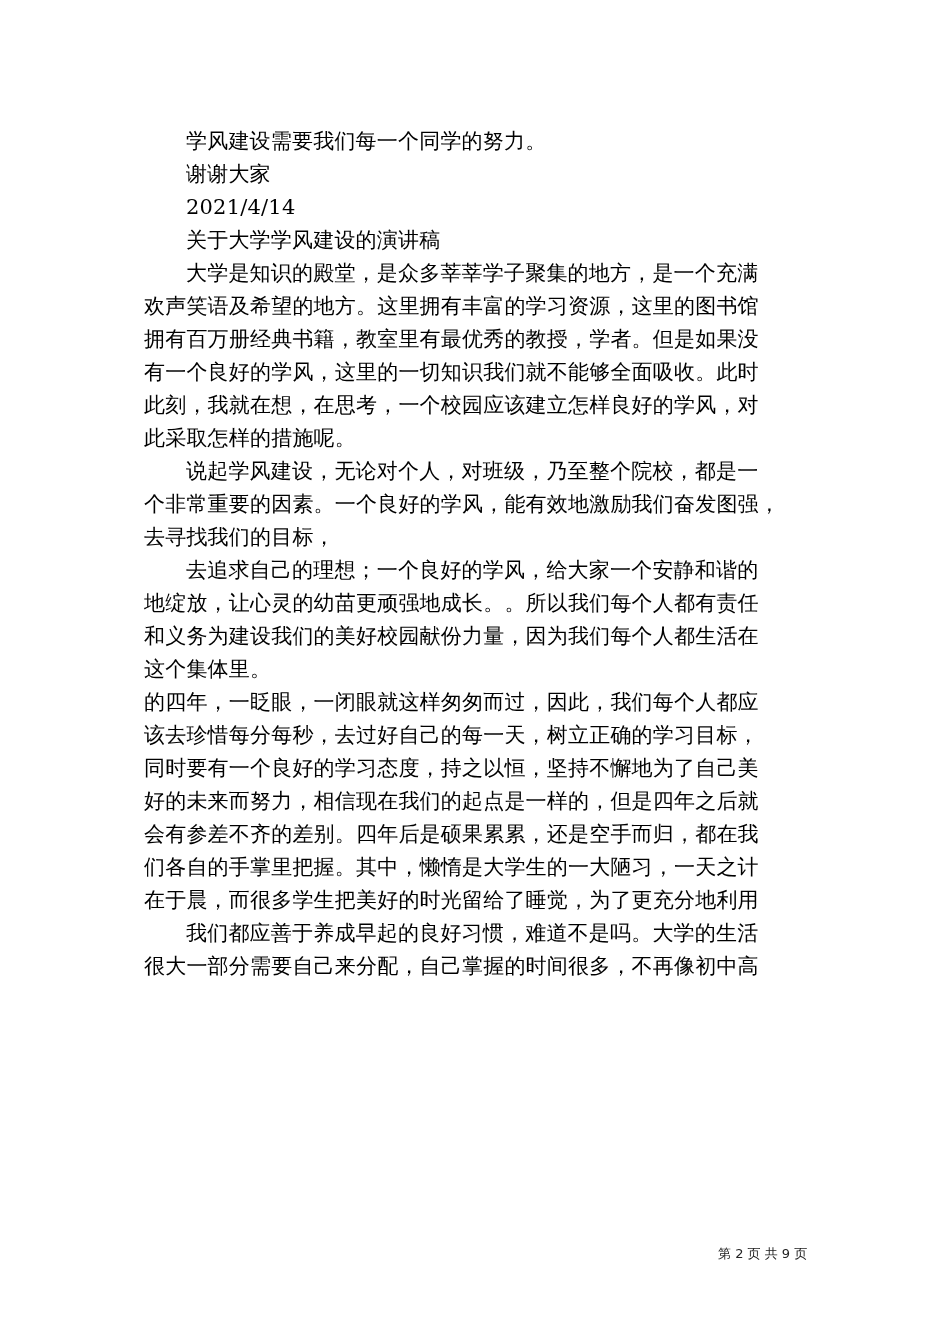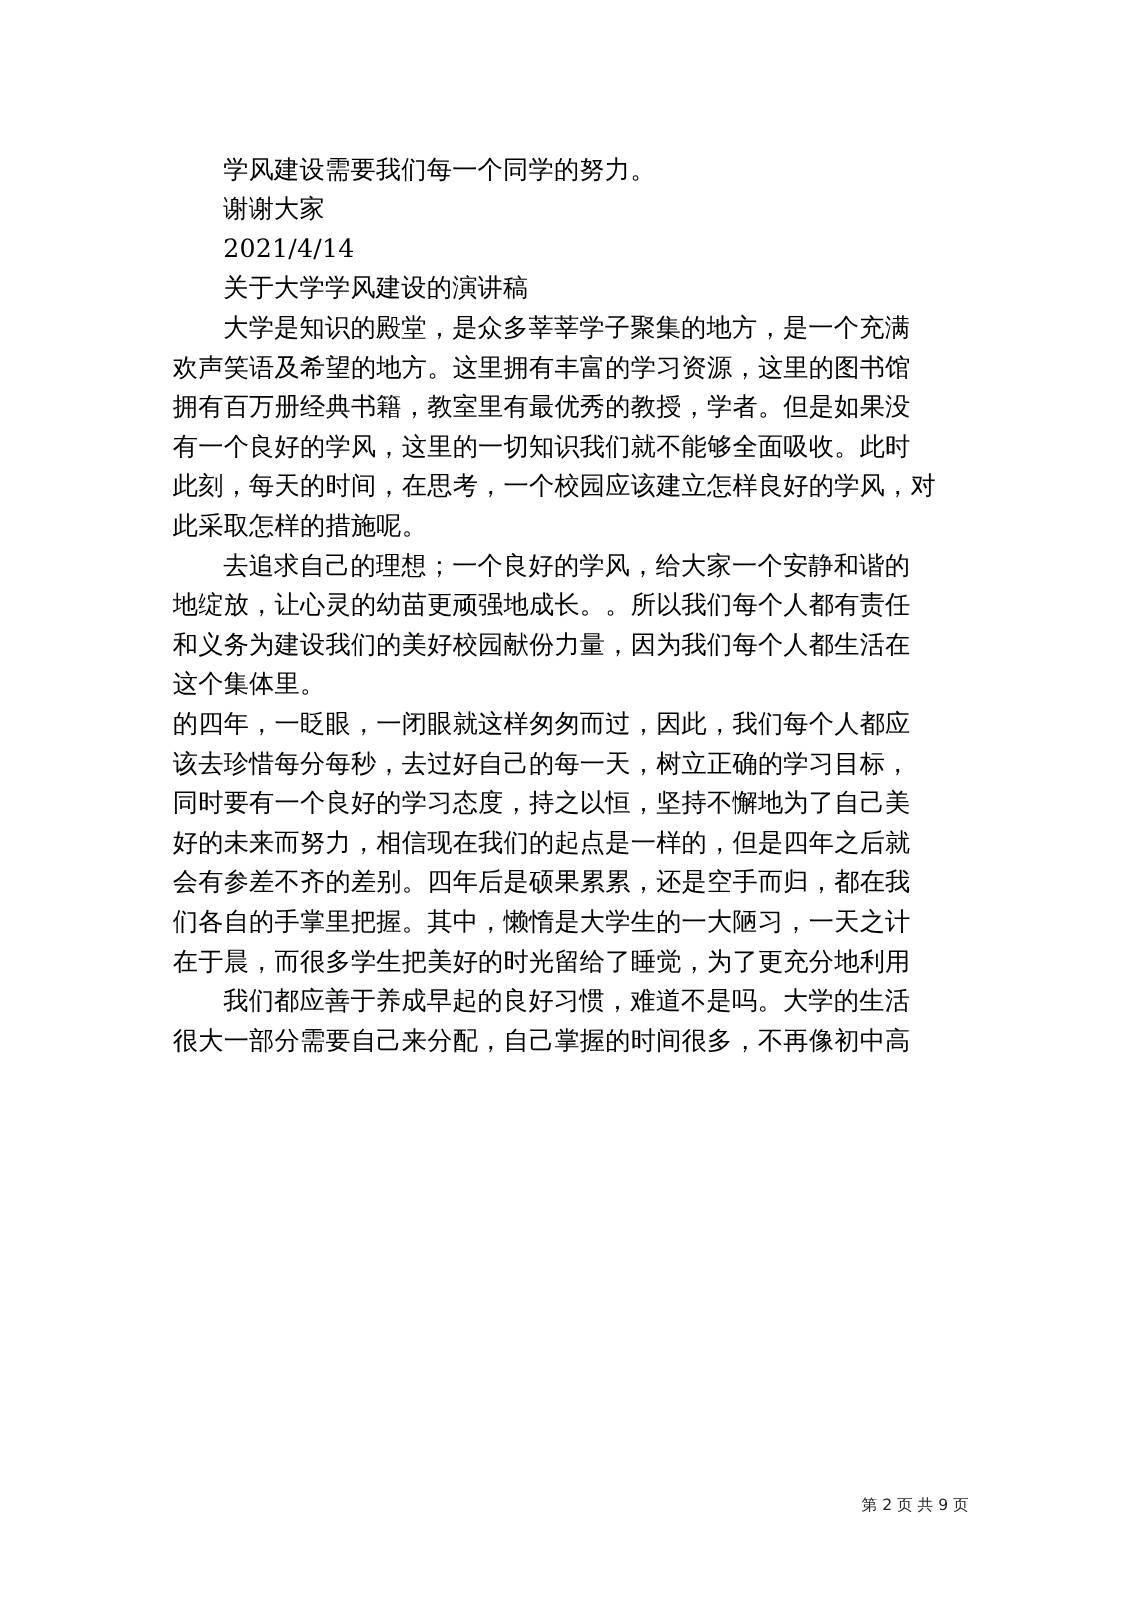--- a/index.html
+++ b/index.html
@@ -59,24 +59,29 @@
     <span class="line indent">学风建设需要我们每一个同学的努力。</span>
     <span class="line indent">谢谢大家</span>
     <span class="line indent">2021/4/14</span>
     <span class="line indent">关于大学学风建设的演讲稿</span>
 
     <div>
       <span class="line indent">大学是知识的殿堂，是众多莘莘学子聚集的地方，是一个充满</span>
       <span class="line">欢声笑语及希望的地方。这里拥有丰富的学习资源，这里的图书馆</span>
       <span class="line">拥有百万册经典书籍，教室里有最优秀的教授，学者。但是如果没</span>
       <span class="line">有一个良好的学风，这里的一切知识我们就不能够全面吸收。此时</span>
-      <span class="line">此刻，每天的时间，在思考，一个校园应该建立怎样良好的学风，对</span>
+      <span class="line">此刻，我就在想，在思考，一个校园应该建立怎样良好的学风，对</span>
       <span class="line">此采取怎样的措施呢。</span>
     </div>
 
+    <div>
+      <span class="line indent">说起学风建设，无论对个人，对班级，乃至整个院校，都是一</span>
+      <span class="line">个非常重要的因素。一个良好的学风，能有效地激励我们奋发图强，</span>
+      <span class="line">去寻找我们的目标，</span>
+    </div>
 
     <div>
       <span class="line indent">去追求自己的理想；一个良好的学风，给大家一个安静和谐的</span>
       <span class="line">地绽放，让心灵的幼苗更顽强地成长。。所以我们每个人都有责任</span>
       <span class="line">和义务为建设我们的美好校园献份力量，因为我们每个人都生活在</span>
       <span class="line">这个集体里。</span>
     </div>
 
     <div>
       <span class="line">的四年，一眨眼，一闭眼就这样匆匆而过，因此，我们每个人都应</span>

